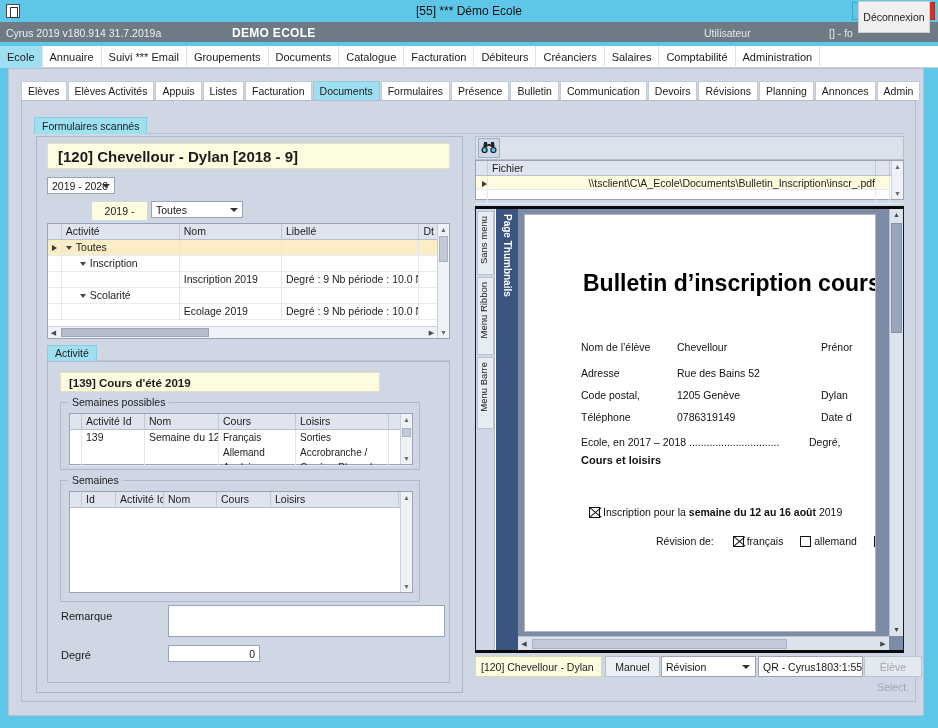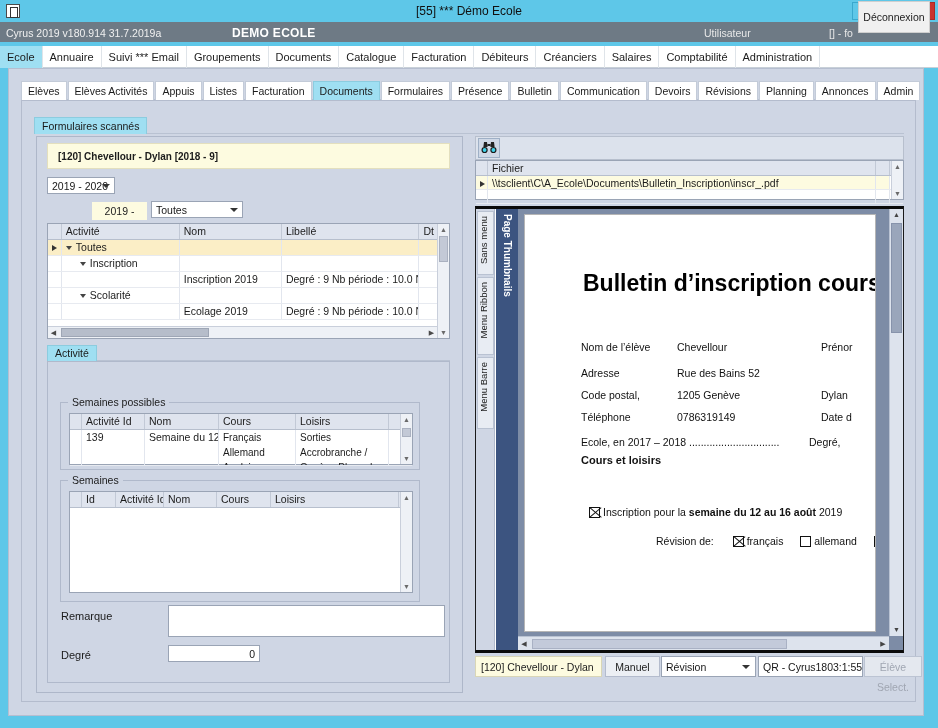--- a/index.html
+++ b/index.html
@@ -184,21 +184,21 @@
   }
 
   
   #student-banner {
     position: absolute; left: 10px; top: 6px;
     width: 403px; height: 26px;
     background: #fdfbe0;
     border: 1px solid #e3dfbe;
     line-height: 26px;
     padding-left: 10px;
-    font-size: 10px;
+    font-size: 15px;
     font-weight: bold;
     color: #1c1c1c;
   }
 
   
   .combo {
     position: absolute;
     background: #ffffff;
     border: 1px solid #9aa4b5;
     height: 17px;
@@ -401,21 +401,21 @@
 
   
   #file-grid {
     position: absolute; left: 5px; top: 24px;
     width: 429px; height: 40px;
     background: #ffffff;
     border: 1px solid #9aa4b5;
   }
   #file-grid .grid-head { height: 15px; }
   #file-grid .grid-row { height: 14px; }
-  #file-row-sel .gc { background: #fdfbe0; }
+  #file-row-sel .gc { background: #fdfbe0; text-align: right; }
 
   
   #pdfhost {
     position: absolute; left: 5px; top: 70px;
     width: 429px; height: 447px;
     background: #ffffff;
     border-top: 3px solid #0a0a0a;
     border-bottom: 3px solid #0a0a0a;
     border-left: 1px solid #1a1a1a;
     border-right: 1px solid #1a1a1a;
@@ -721,20 +721,21 @@
             <div class="rt">▶</div>
           </div>
         </div>
 
         <div id="activite-tabstrip">
           <div id="tab-activite">Activité</div>
         </div>
 
         <div id="activite-panel">
 
+          <div id="course-banner">[139] Cours d'été 2019</div>
 
           <div class="groupbox" id="gb-semaines-possibles">
             <div class="gb-title">Semaines possibles</div>
             <div class="subgrid" id="grid-sp">
               <div class="grid-head" id="gridsp-head">
                   <div class="gh" style="width: 12px;"></div>
                   <div class="gh" style="width: 63px;">Activité Id</div>
                   <div class="gh" style="width: 74px;">Nom</div>
                   <div class="gh" style="width: 77px;">Cours</div>
                   <div class="gh" style="width: 93px;">Loisirs</div>

